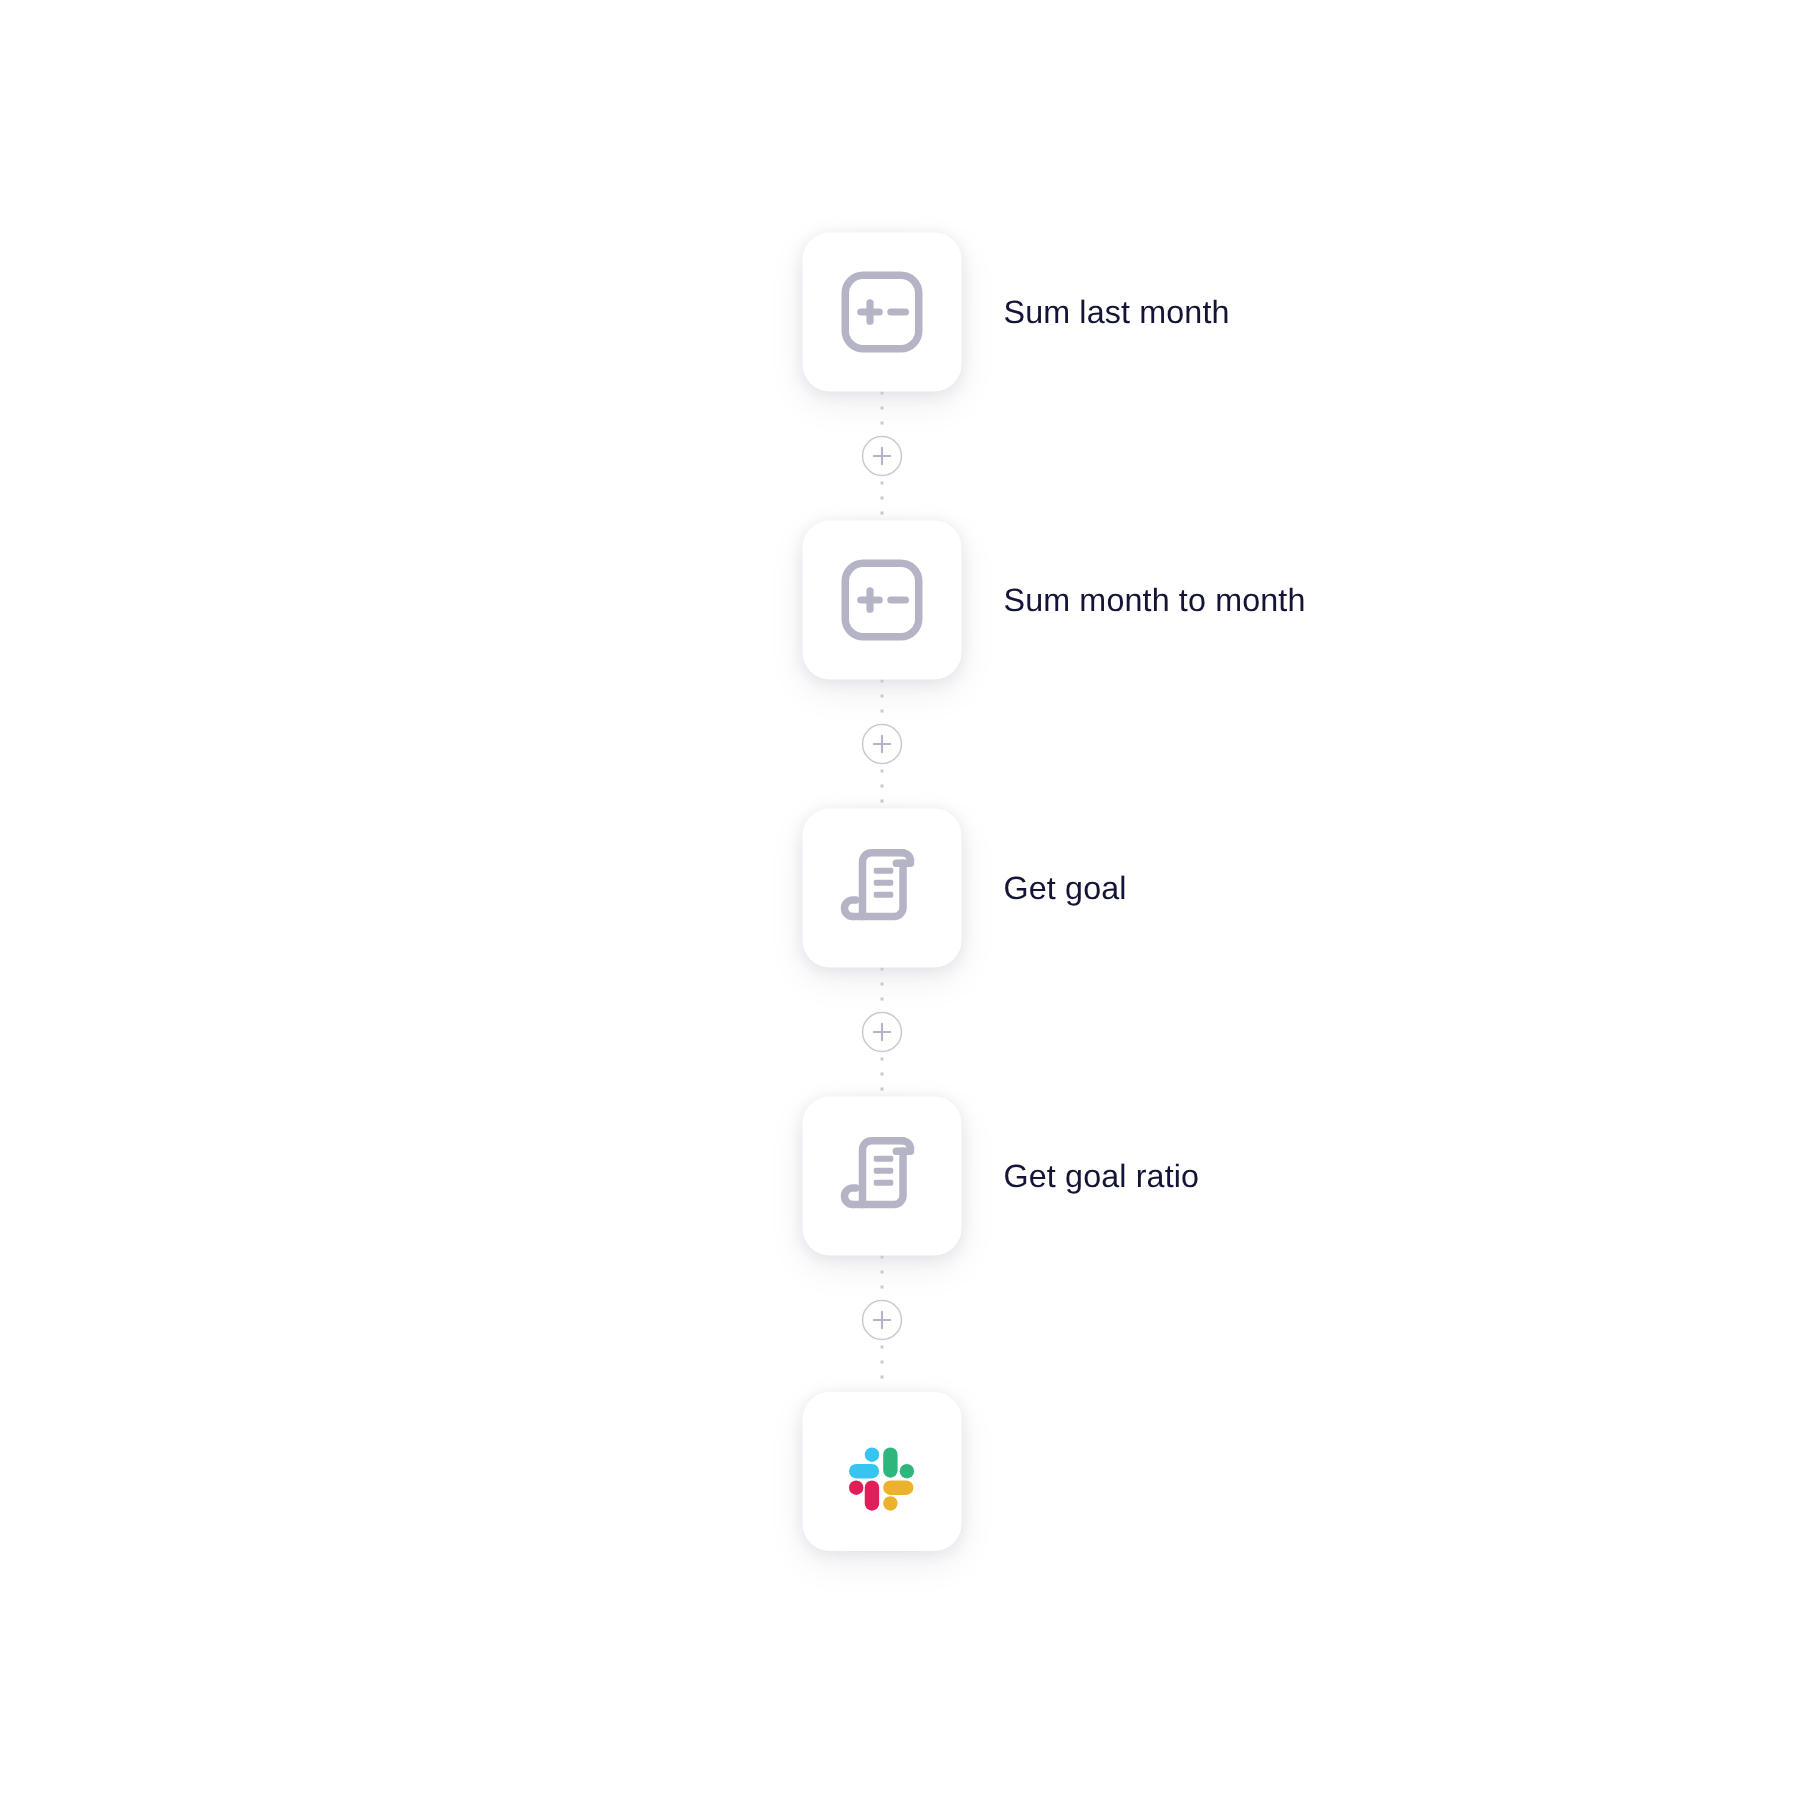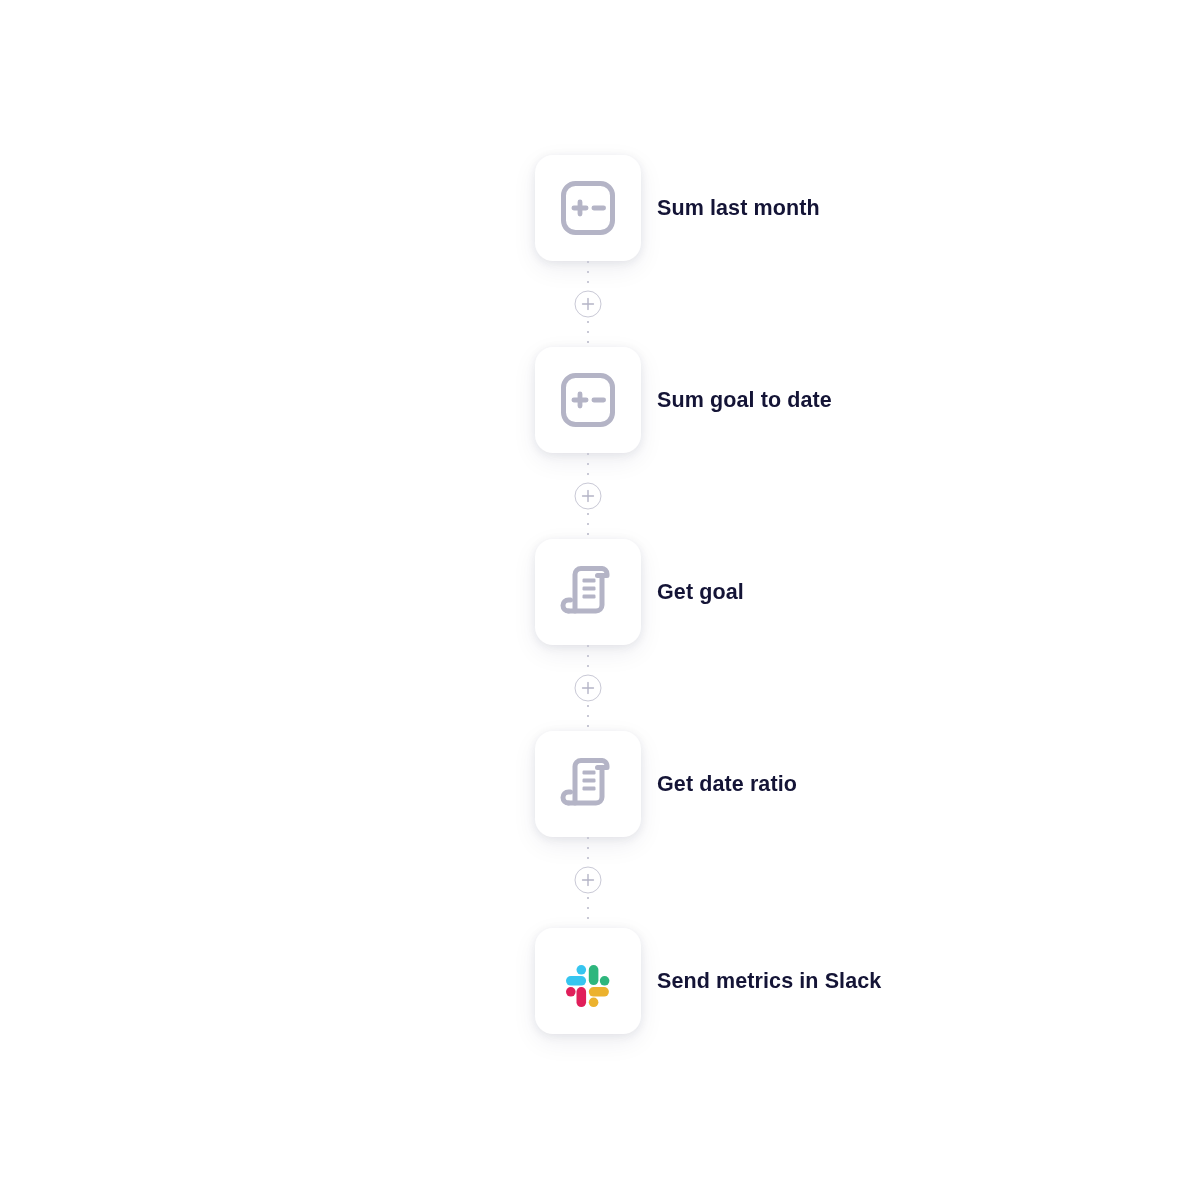--- a/index.html
+++ b/index.html
@@ -47,27 +47,27 @@
   }
 
   .step-icon {
     width: 60px;
     height: 60px;
     display: block;
   }
 
   .step-label {
     position: absolute;
-    left: 122px;
+    left: 134px;
     top: 0;
     height: 106px;
     display: flex;
     align-items: center;
     font-size: 21.5px;
-    font-weight: 700;
+    font-weight: 400;
     letter-spacing: 0.1px;
     color: #141436;
     white-space: nowrap;
     text-align: right;
   }
 
   
   .connector {
     position: absolute;
     left: 535px;
@@ -132,21 +132,21 @@
 
   <div class="step" style="top:347px">
     <div class="step-card">
       <svg class="step-icon" viewBox="0 0 60 60">
         <rect x="5.5" y="5.5" width="49" height="49" rx="12" ry="12" fill="none" stroke="#b4b4c6" stroke-width="5"></rect>
         <rect x="13.5" y="27.6" width="17" height="4.8" rx="2.4" fill="#b4b4c6"></rect>
         <rect x="19.6" y="21.5" width="4.8" height="17" rx="2.4" fill="#b4b4c6"></rect>
         <rect x="33.5" y="27.6" width="14.5" height="4.8" rx="2.4" fill="#b4b4c6"></rect>
       </svg>
     </div>
-    <div class="step-label">Sum goal to date</div>
+    <div class="step-label">Sum month to month</div>
   </div>
 
   <div class="connector" style="top:453px">
     <div class="dots"></div>
     <div class="add-btn">
       <svg width="13" height="13" viewBox="0 0 13 13">
         <path d="M6.5 1 V12 M1 6.5 H12" stroke="#b4b4c6" stroke-width="1.4" stroke-linecap="round"></path>
       </svg>
     </div>
   </div>
@@ -188,21 +188,21 @@
           <path d="M44 13.5 V43 a6 6 0 0 1 -6 6 H10.5"></path>
           <path d="M10.5 49 a5.5 5.5 0 0 1 0 -11 h2"></path>
         </g>
         <g fill="#b4b4c6">
           <rect x="24.5" y="16.5" width="13" height="4" rx="1.2"></rect>
           <rect x="24.5" y="24.5" width="13" height="4" rx="1.2"></rect>
           <rect x="24.5" y="32.5" width="13" height="4" rx="1.2"></rect>
         </g>
       </svg>
     </div>
-    <div class="step-label">Get date ratio</div>
+    <div class="step-label">Get goal ratio</div>
   </div>
 
   <div class="connector" style="top:837px">
     <div class="dots"></div>
     <div class="add-btn">
       <svg width="13" height="13" viewBox="0 0 13 13">
         <path d="M6.5 1 V12 M1 6.5 H12" stroke="#b4b4c6" stroke-width="1.4" stroke-linecap="round"></path>
       </svg>
     </div>
   </div>
@@ -213,16 +213,15 @@
           <rect x="18.5" y="14" width="9.6" height="9.6" rx="4.8" ry="4.8" fill="#36C5F0"></rect>
           <rect x="8" y="25" width="20.1" height="9.6" rx="4.8" ry="4.8" fill="#36C5F0"></rect>
           <rect x="30.8" y="14" width="9.6" height="20.1" rx="4.8" ry="4.8" fill="#2EB67D"></rect>
           <rect x="41.8" y="25" width="9.6" height="9.6" rx="4.8" ry="4.8" fill="#2EB67D"></rect>
           <rect x="8" y="36" width="9.6" height="9.6" rx="4.8" ry="4.8" fill="#E01E5A"></rect>
           <rect x="18.5" y="36" width="9.6" height="20.1" rx="4.8" ry="4.8" fill="#E01E5A"></rect>
           <rect x="30.8" y="36" width="20.1" height="9.6" rx="4.8" ry="4.8" fill="#ECB22E"></rect>
           <rect x="30.8" y="46.5" width="9.6" height="9.6" rx="4.8" ry="4.8" fill="#ECB22E"></rect>
         </svg>
     </div>
-    <div class="step-label">Send metrics in Slack</div>
   </div>
 
 </div>
 
 </body></html>

